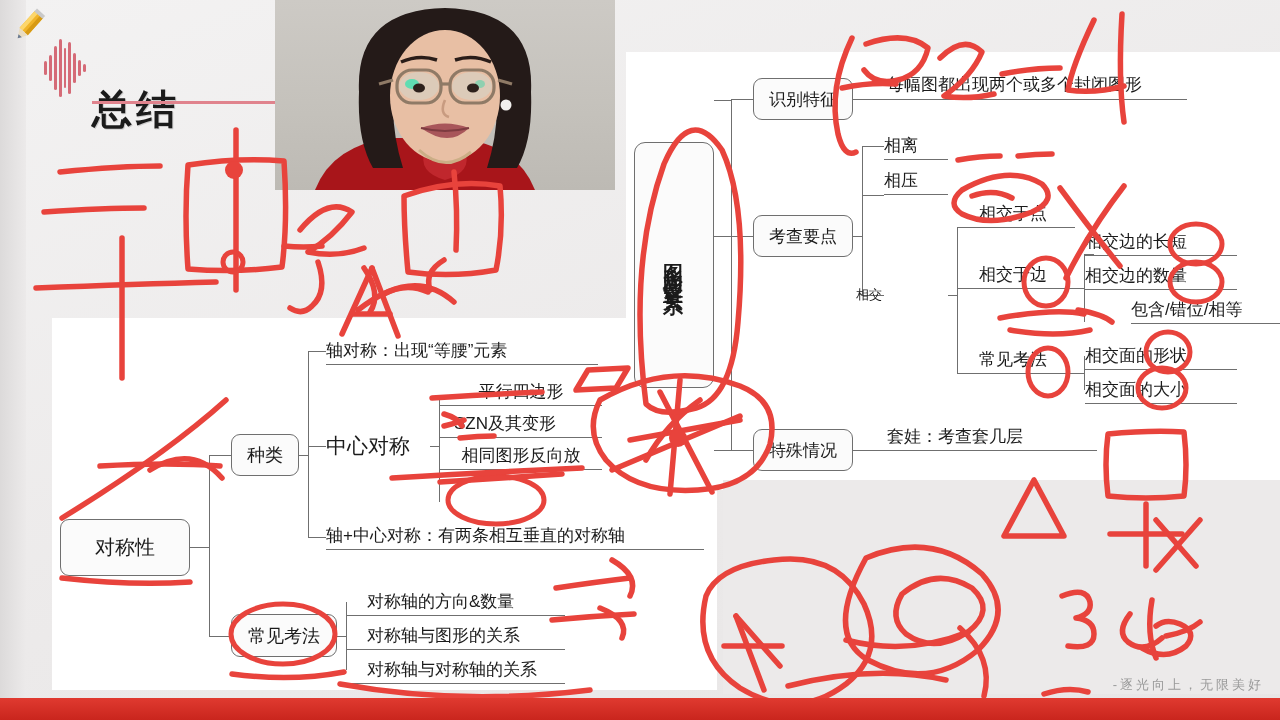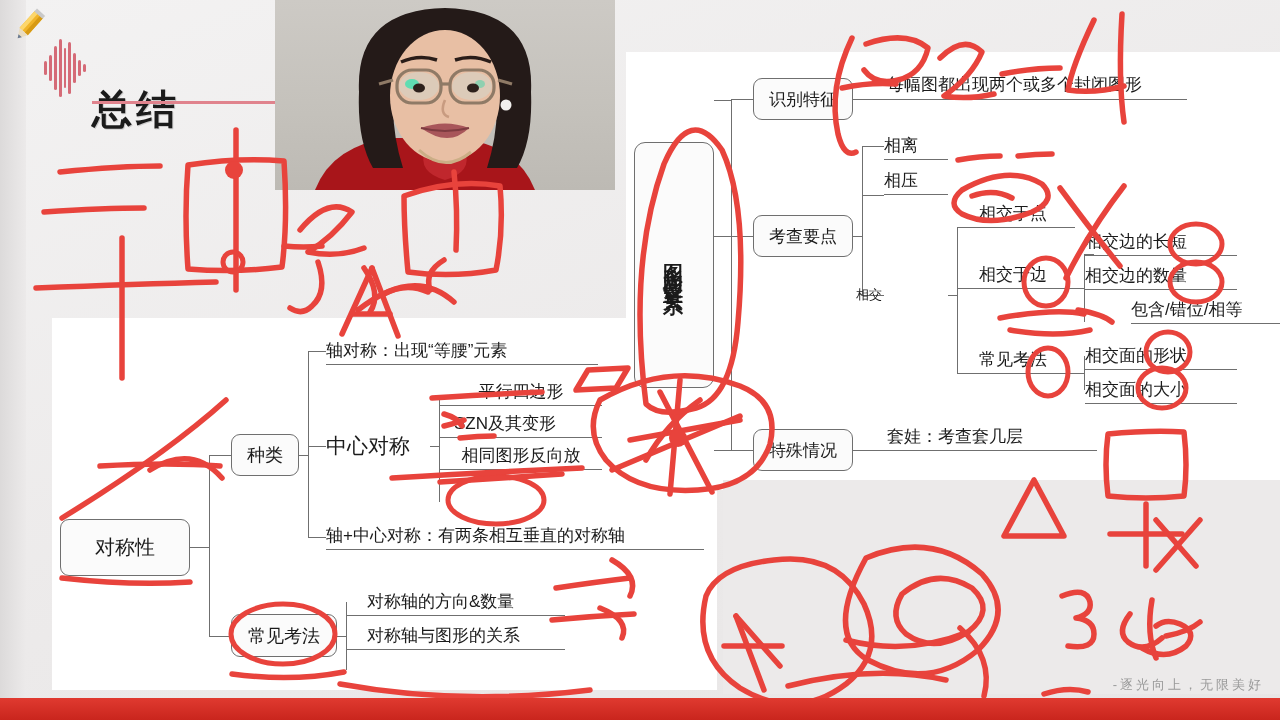--- a/index.html
+++ b/index.html
@@ -169,20 +169,21 @@
 
   <div class="ln lnh" style="left:308px;top:537px;width:18px;"></div>
   <div class="node under" style="left:326px;top:521px;width:378px;height:29px;font-size:17px;justify-content:flex-start;">轴+中心对称：有两条相互垂直的对称轴</div>
 
   <div class="ln lnh" style="left:209px;top:636px;width:22px;"></div>
   <div class="node boxed" style="left:231px;top:614px;width:106px;height:43px;font-size:18px;">常见考法</div>
   <div class="ln lnh" style="left:337px;top:636px;width:10px;"></div>
   <div class="ln lnv" style="left:346px;top:602px;height:68px;"></div>
   <div class="node under" style="left:347px;top:588px;width:218px;height:28px;font-size:17px;justify-content:flex-start;padding-left:20px;box-sizing:border-box;">对称轴的方向&amp;数量</div>
   <div class="node under" style="left:347px;top:622px;width:218px;height:28px;font-size:17px;justify-content:flex-start;padding-left:20px;box-sizing:border-box;">对称轴与图形的关系</div>
+  <div class="node under" style="left:347px;top:656px;width:218px;height:28px;font-size:17px;justify-content:flex-start;padding-left:20px;box-sizing:border-box;">对称轴与对称轴的关系</div>
 
   <div id="cam">
     <div class="bg"></div>
     <svg viewBox="0 0 340 190" style="position:absolute;inset:0;width:100%;height:100%;">
 
       <path d="M40 190 q18 -46 78 -52 h64 q60 6 78 52 z" fill="#a8151a"></path>
       <path d="M150 150 q20 16 40 0 q8 22 -20 30 q-28 -8 -20 -30z" fill="#c0272d"></path>
 
       <path d="M146 118 h48 v30 q-24 14 -48 0z" fill="#d9a88f"></path>
 

